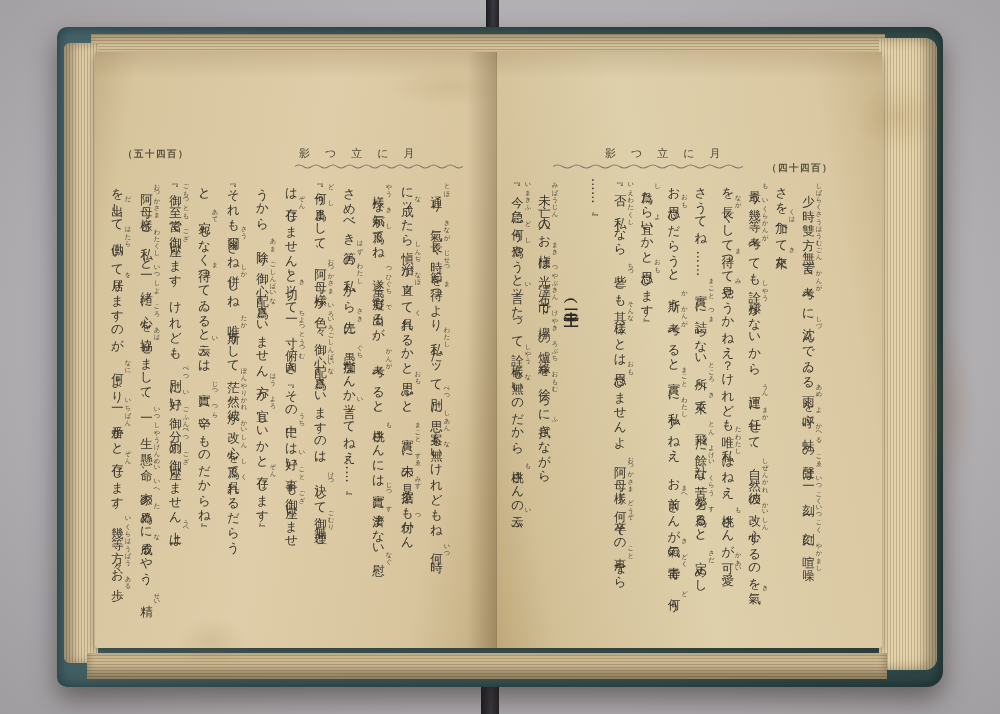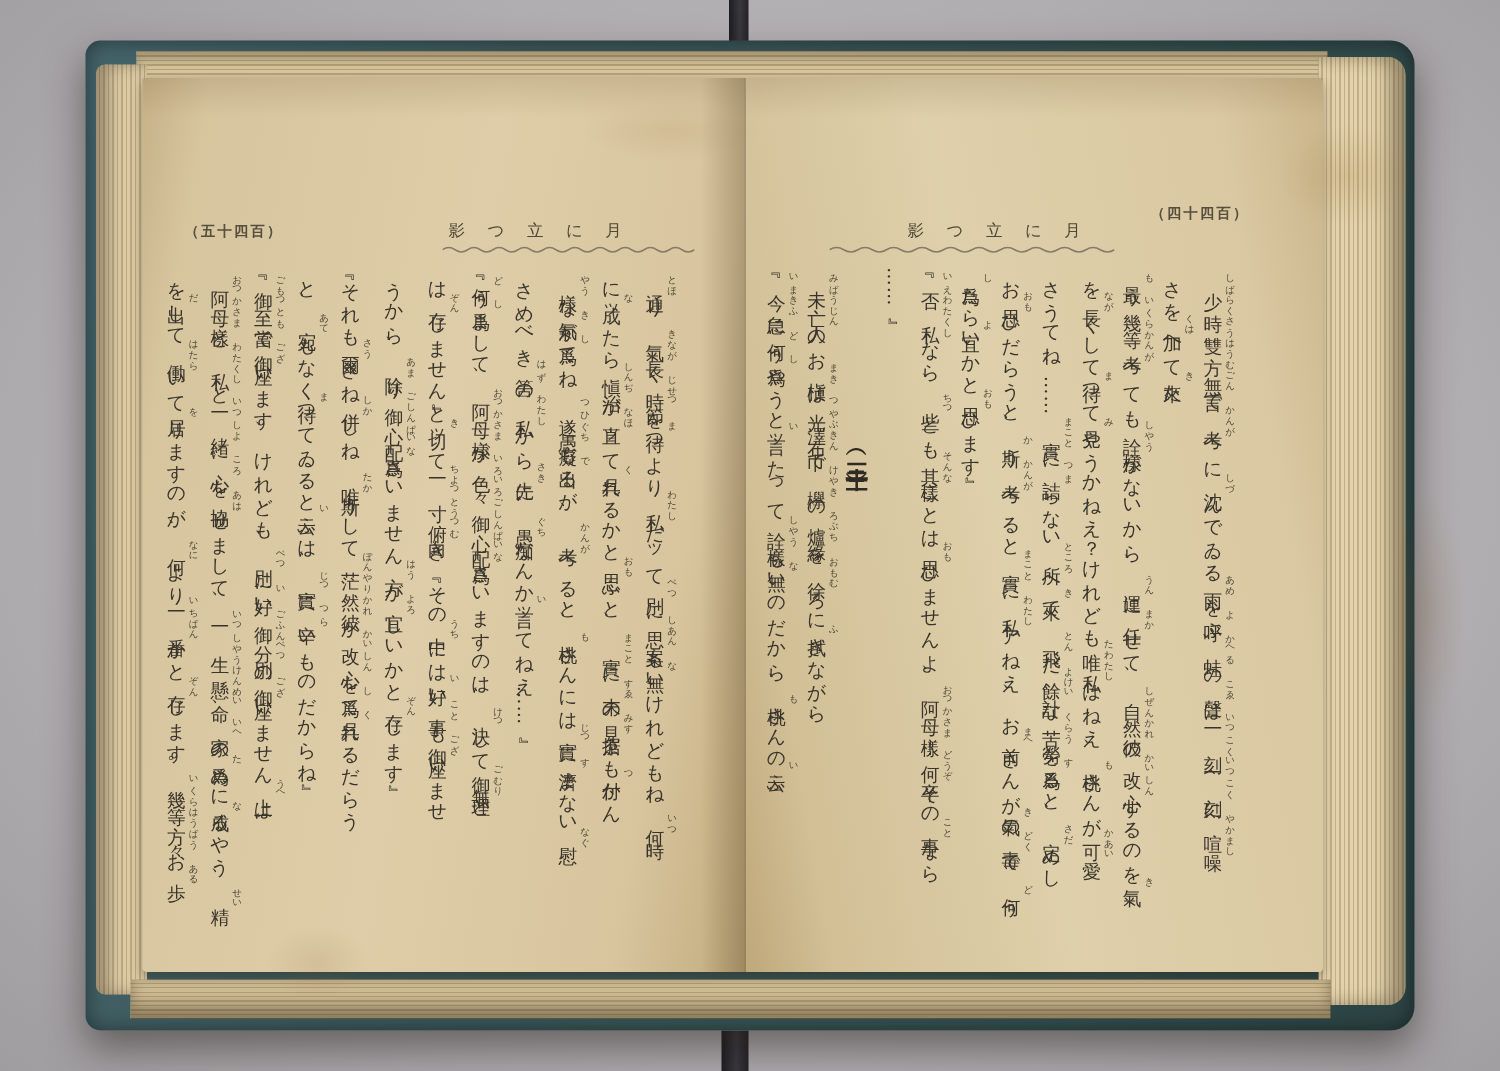--- a/index.html
+++ b/index.html
@@ -81,21 +81,21 @@
     position:absolute;font-size:9.5px;color:#564f3e;letter-spacing:1.5px;white-space:nowrap;font-weight:bold;
   }
   .running-title{
     position:absolute;font-size:11px;color:#4e4837;letter-spacing:2px;white-space:nowrap;
   }
   .wave{position:absolute;opacity:.8;}
   .pn-left{left:28px;top:96px;}
   .rt-left{left:204px;top:94px;}
   .wave-left{left:200px;top:111px;}
   .rt-right{left:108px;top:94px;}
-  .pn-right{right:49px;top:84px;margin-left:24px;}
+  .pn-right{right:49px;top:110px;margin-left:24px;}
   .wave-right{left:56px;top:111px;}
 
   
   .page-text{
     position:absolute;
     writing-mode:vertical-rl;-webkit-writing-mode:vertical-rl;
     text-orientation:mixed;
     color:#38342c;
     font-size:12.5px;
     letter-spacing:0.6px;

